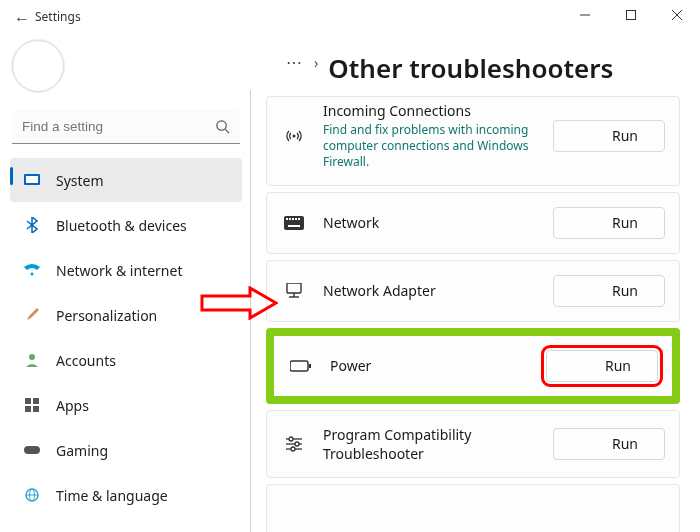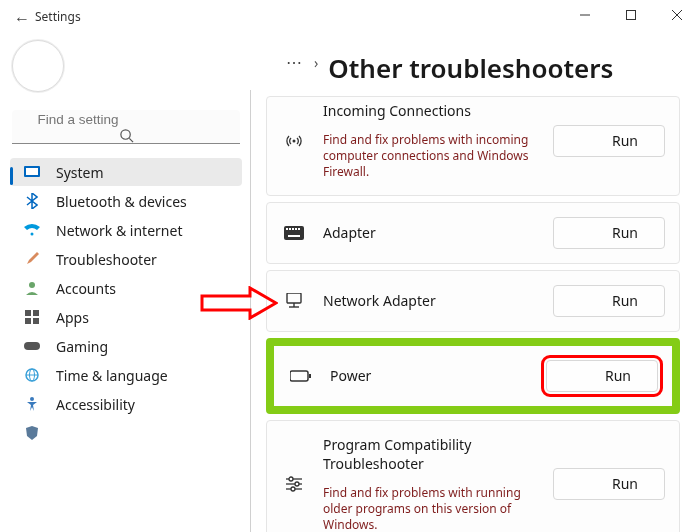--- a/index.html
+++ b/index.html
@@ -28,28 +28,28 @@
   .content { display: flex; height: calc(100% - 32px); }
 
   .sidebar { width: 250px; padding: 4px 8px 8px 10px; flex-shrink: 0; }
   .profile { display: flex; align-items: center; height: 64px; padding: 4px 0 8px 2px; }
   .avatar { width: 52px; height: 52px; border-radius: 50%; background: #fff; border: 1px solid #ddd; box-shadow: 0 0 0 1px #eee; }
   .profile-name { margin-left: 12px; width: 140px; height: 34px; background:#fff; border: none; }
 
   .search {
     display:flex; align-items:center; height: 34px;
     border-bottom: 1px solid #888; background: #fbfbfb;
-    padding: 0 10px; margin: 10px 2px 14px 2px; border-radius: 4px 4px 0 0; flex-direction: column;
+    padding: 0 10px; margin: 10px 2px 14px 2px; border-radius: 4px 4px 0 0;
   }
   .search input { flex:1; border:none; background:transparent; outline:none; font-size: 13.5px; color:#555; }
   .search .icon { color:#555; }
 
   .nav { display:flex; flex-direction:column; gap: 1px; }
   .nav-item {
-    display:flex; align-items:center; height: 28px;
+    display:flex; align-items:center; height: 44px;
     padding: 0 12px; border-radius: 4px; cursor: pointer;
     color: #222; font-size: 14px;
   }
   .nav-item .icon { width: 20px; display:flex; align-items:center; justify-content:center; margin-right: 14px; }
   .nav-item.active { background: #eaeaea; position: relative; }
   .nav-item.active::before {
     content:""; position:absolute; left:0; top:9px; width:3px; height:18px;
     background:#0067c0; border-radius: 2px;
   }
 
@@ -64,21 +64,21 @@
   .card {
     display:flex; align-items:center;
     border:1px solid #e5e5e5; border-radius:4px;
     background:#fdfdfd; padding: 14px 14px;
     min-height: 62px;
   }
   .card.first { padding-top: 4px; min-height: 52px; }
   .card .icon { width: 26px; display:flex; justify-content:center; color:#333; flex-shrink:0; }
   .card .text { flex:1; padding: 0 16px; }
   .card .ttitle { font-size: 14px; color:#1a1a1a; }
-  .card .desc { font-size: 12px; color:#7f1d1d; line-height:1.35; margin-top:12px; max-width: 210px; }
+  .card .desc { font-size: 12px; color:#0f766e; line-height:1.35; margin-top:2px; max-width: 210px; }
   .run-btn {
     width: 112px; height: 32px; border:1px solid #d8d8d8;
     background:#fefefe; border-radius:4px; font-size:14px;
     display:flex; align-items:center; justify-content:center; cursor:pointer;padding-left:32px;
   }
   .card.hl { border: 8px solid #84cc16; }
   .card.hl .run-btn { outline: 3px solid #ff0000; outline-offset: 2px; }
 
   .arrow {
     position:absolute; left: 200px; top: 286px; z-index:10;
@@ -156,21 +156,21 @@
             </svg>
           </span>
         <span>Network &amp; internet</span>
       </div>
       <div class="nav-item">
         <span class="icon">
             <svg width="14" height="14" viewBox="0 0 14 14">
               <path d="M2 12 L4 8 L12 0 L14 2 L6 10 Z" fill="#d98b5e"></path>
             </svg>
           </span>
-        <span>Troubleshooter</span>
+        <span>Personalization</span>
       </div>
       <div class="nav-item">
         <span class="icon">
             <svg width="14" height="14" viewBox="0 0 14 14">
               <circle cx="7" cy="4" r="3" fill="#6aa56a"></circle>
               <path d="M1 14 Q7 8 13 14 Z" fill="#6aa56a"></path>
             </svg>
           </span>
         <span>Accounts</span>
       </div>
@@ -255,21 +255,21 @@
               <rect x="0" y="0" width="20" height="14" rx="2" fill="#333"></rect>
               <rect x="2" y="2" width="2" height="2" fill="#fff"></rect>
               <rect x="5" y="2" width="2" height="2" fill="#fff"></rect>
               <rect x="8" y="2" width="2" height="2" fill="#fff"></rect>
               <rect x="11" y="2" width="2" height="2" fill="#fff"></rect>
               <rect x="14" y="2" width="2" height="2" fill="#fff"></rect>
               <rect x="4" y="9" width="12" height="2" fill="#fff"></rect>
             </svg>
           </span>
         <div class="text">
-          <div class="ttitle">Adapter</div>
+          <div class="ttitle">Network</div>
         </div>
         <div class="run-btn">Run</div>
       </div>
 
       <div class="card">
         <span class="icon">
             <svg width="18" height="16" viewBox="0 0 18 16">
               <rect x="2" y="0" width="14" height="10" rx="1" fill="none" stroke="#333" stroke-width="1.4"></rect>
               <line x1="9" y1="10" x2="9" y2="14" stroke="#333" stroke-width="1.4"></line>
               <line x1="4" y1="14" x2="14" y2="14" stroke="#333" stroke-width="1.4"></line>
@@ -300,21 +300,20 @@
               <line x1="0" y1="3" x2="16" y2="3" stroke="#333" stroke-width="1.3"></line>
               <circle cx="5" cy="3" r="2" fill="#fff" stroke="#333" stroke-width="1.3"></circle>
               <line x1="0" y1="8" x2="16" y2="8" stroke="#333" stroke-width="1.3"></line>
               <circle cx="11" cy="8" r="2" fill="#fff" stroke="#333" stroke-width="1.3"></circle>
               <line x1="0" y1="13" x2="16" y2="13" stroke="#333" stroke-width="1.3"></line>
               <circle cx="7" cy="13" r="2" fill="#fff" stroke="#333" stroke-width="1.3"></circle>
             </svg>
           </span>
         <div class="text">
           <div class="ttitle">Program Compatibility Troubleshooter</div>
-          <div class="desc">Find and fix problems with running older programs on this version of Windows.</div>
         </div>
         <div class="run-btn">Run</div>
       </div>
 
       <div class="card">
         
         
         
       </div>
 

